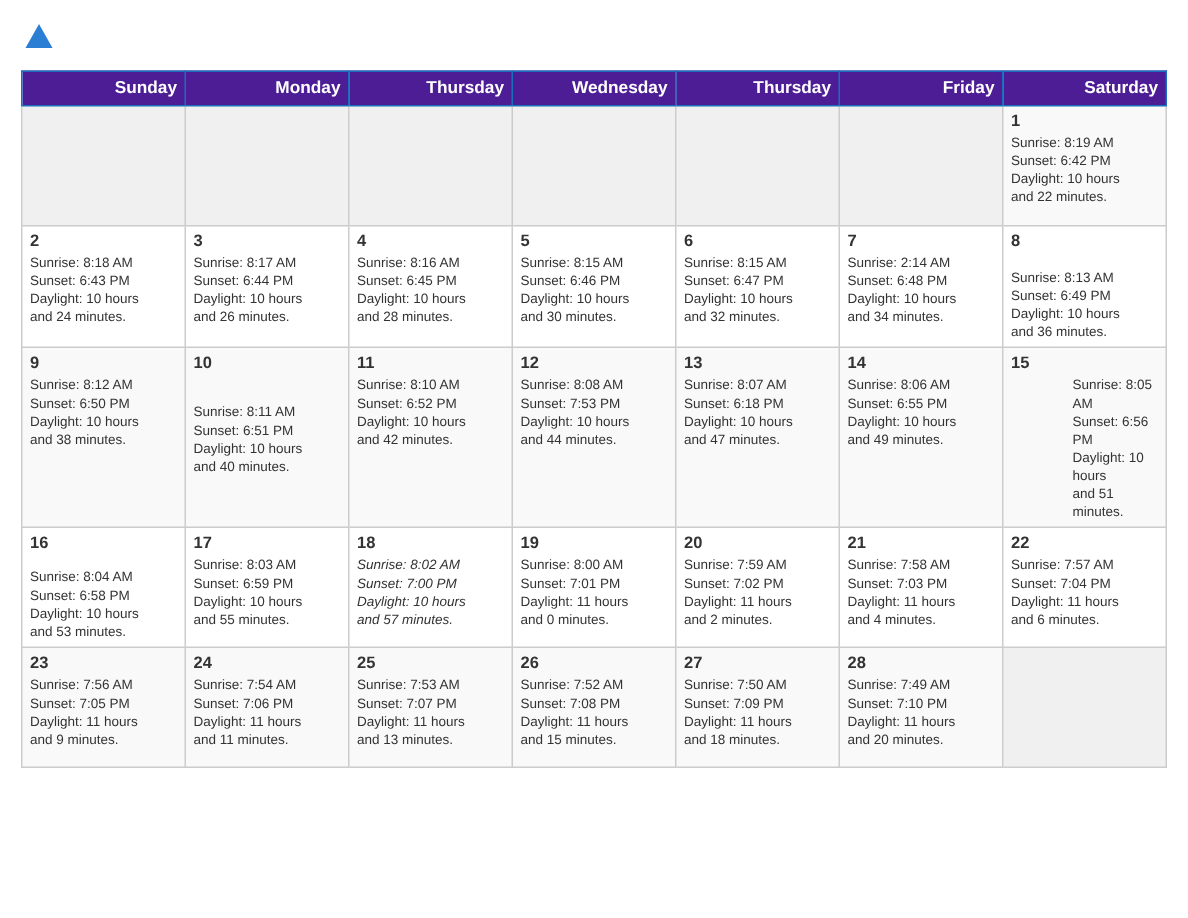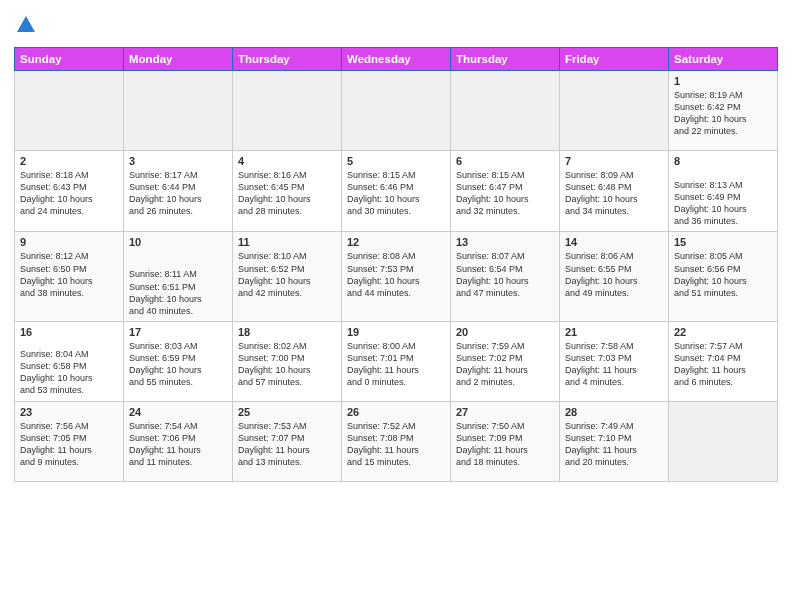--- a/index.html
+++ b/index.html
@@ -51,26 +51,26 @@
       font-size: 13px;
       color: #555;
       margin-top: 2px;
     }
     .calendar {
       width: 100%;
       border-collapse: collapse;
       table-layout: fixed;
     }
     .calendar thead th {
-      background: #d946ef;
+      background: #4c1d95;
       color: #fff;
       font-size: 11.5px;
       font-weight: bold;
       padding: 5px 5px;
-      text-align: left;
+      text-align: right;
       border: 1px solid #1a6fbd;
     }
     .calendar tbody td {
       vertical-align: top;
       border: 1px solid #ccc;
       padding: 4px 5px;
       height: 80px;
       font-size: 9.5px;
       color: #333;
       background: #fff;
@@ -175,21 +175,21 @@
           </td>
           <td>
             <span class="day-num">6</span>
             <div class="day-info" style="white-space: pre-line;">Sunrise: 8:15 AM
 Sunset: 6:47 PM
 Daylight: 10 hours
 and 32 minutes.</div>
           </td>
           <td>
             <span class="day-num">7</span>
-            <div class="day-info" style="white-space: pre-line;">Sunrise: 8:09 AM
+            <div class="day-info" style="white-space: pre-line;">Sunrise: 2:14 AM
 Sunset: 6:48 PM
 Daylight: 10 hours
 and 34 minutes.</div>
           </td>
           <td>
             <span class="day-num">8</span>
             <div class="day-info" style="white-space: pre-line; margin-top: 12px;">Sunrise: 8:13 AM
 Sunset: 6:49 PM
 Daylight: 10 hours
 and 36 minutes.</div>
@@ -220,34 +220,34 @@
           <td>
             <span class="day-num">12</span>
             <div class="day-info" style="white-space: pre-line;">Sunrise: 8:08 AM
 Sunset: 7:53 PM
 Daylight: 10 hours
 and 44 minutes.</div>
           </td>
           <td>
             <span class="day-num">13</span>
             <div class="day-info" style="white-space: pre-line;">Sunrise: 8:07 AM
-Sunset: 6:54 PM
+Sunset: 6:18 PM
 Daylight: 10 hours
 and 47 minutes.</div>
           </td>
           <td>
             <span class="day-num">14</span>
             <div class="day-info" style="white-space: pre-line;">Sunrise: 8:06 AM
 Sunset: 6:55 PM
 Daylight: 10 hours
 and 49 minutes.</div>
           </td>
           <td>
             <span class="day-num">15</span>
-            <div class="day-info" style="white-space: pre-line;">Sunrise: 8:05 AM
+            <div class="day-info" style="white-space: pre-line; margin-left: 41px;">Sunrise: 8:05 AM
 Sunset: 6:56 PM
 Daylight: 10 hours
 and 51 minutes.</div>
           </td>
         </tr>
         <tr>
           <td>
             <span class="day-num">16</span>
             <div class="day-info" style="white-space: pre-line; margin-top: 10px;">Sunrise: 8:04 AM
 Sunset: 6:58 PM
@@ -256,21 +256,21 @@
           </td>
           <td>
             <span class="day-num">17</span>
             <div class="day-info" style="white-space: pre-line;">Sunrise: 8:03 AM
 Sunset: 6:59 PM
 Daylight: 10 hours
 and 55 minutes.</div>
           </td>
           <td>
             <span class="day-num">18</span>
-            <div class="day-info" style="white-space: pre-line;">Sunrise: 8:02 AM
+            <div class="day-info" style="white-space: pre-line; font-style: italic;">Sunrise: 8:02 AM
 Sunset: 7:00 PM
 Daylight: 10 hours
 and 57 minutes.</div>
           </td>
           <td>
             <span class="day-num">19</span>
             <div class="day-info" style="white-space: pre-line;">Sunrise: 8:00 AM
 Sunset: 7:01 PM
 Daylight: 11 hours
 and 0 minutes.</div>

